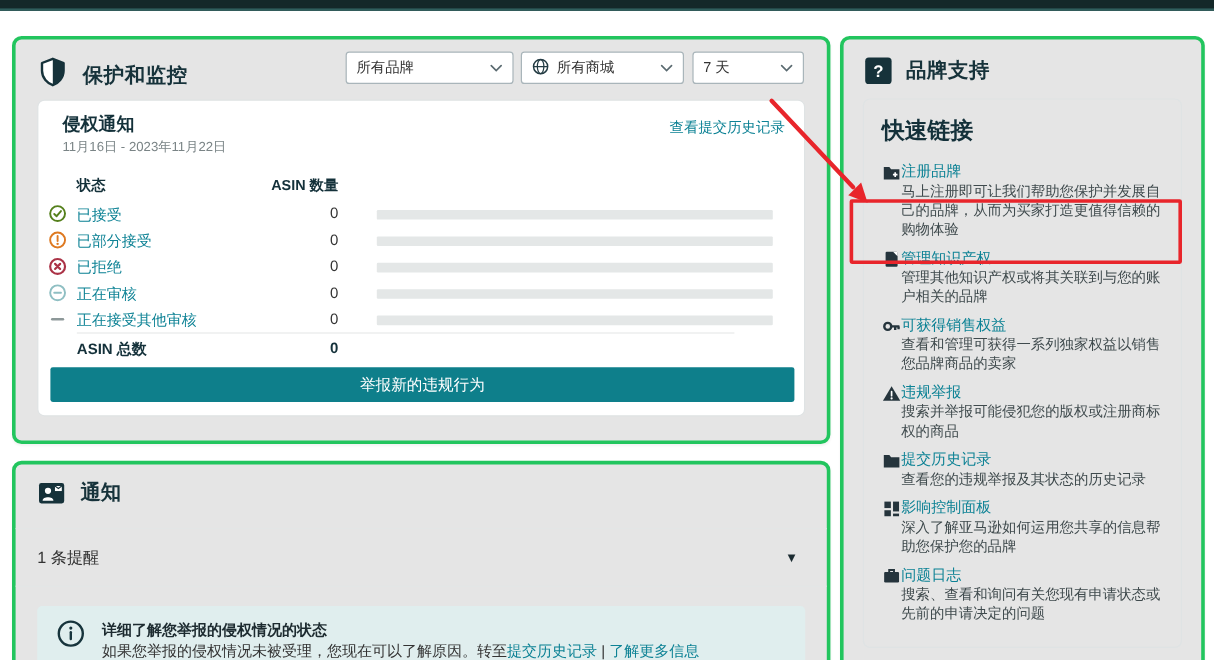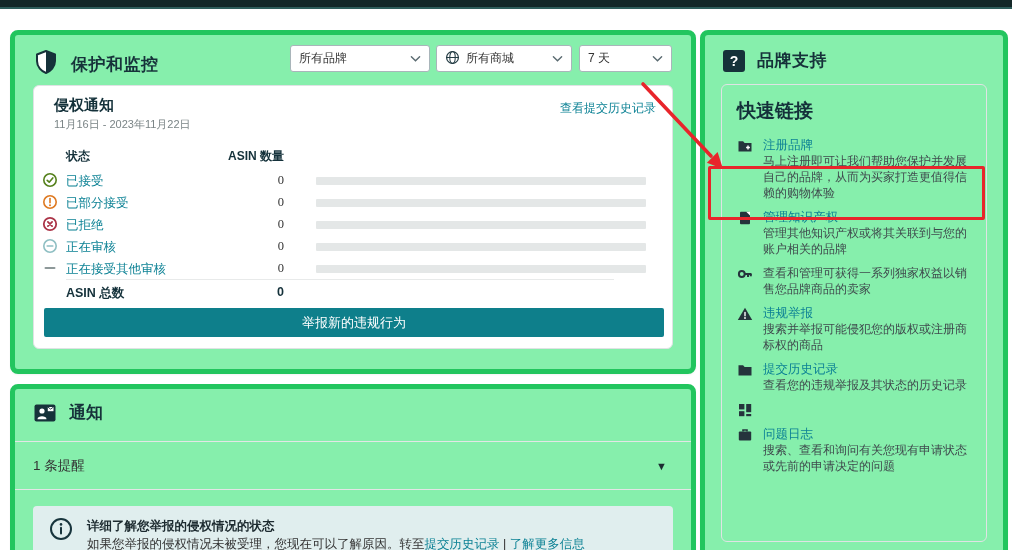--- a/index.html
+++ b/index.html
@@ -3,21 +3,21 @@
 <meta charset="utf-8">
 <style>
   html,body{margin:0;padding:0;}
   body{font-family:"Liberation Sans","DejaVu Sans",sans-serif;background:#fff;}
   .page{position:relative;width:1012px;height:550px;overflow:hidden;background:#fff;}
 
   
   .topbar{position:absolute;left:0;top:0;width:1012px;height:7px;background:#142829;border-bottom:2px solid #2f5e5c;}
 
   
-  .card{position:absolute;background:#86efac;border:5px solid #22c55e;border-radius:8px;box-shadow:0 1px 2px rgba(0,0,0,.05);}
+  .card{position:absolute;background:#e5e5e5;border:3px solid #22c55e;border-radius:8px;box-shadow:0 1px 2px rgba(0,0,0,.05);}
   .card-protect{left:10px;top:30px;width:676px;height:334px;}
   .card-notif{left:10px;top:384px;width:676px;height:190px;}
   .card-support{left:700px;top:30px;width:298px;height:540px;}
 
   .card-head{display:flex;align-items:center;gap:12px;padding:14px 18px 0 18px;}
   .card-head h1{margin:0;font-size:17px;font-weight:bold;color:#16323a;letter-spacing:.5px;}
 
   
   .select{position:absolute;top:10px;height:27px;border:1px solid #a9b5ba;border-radius:3px;background:#fff;
           display:flex;align-items:center;gap:6px;padding:0 8px;font-size:12px;color:#333;box-sizing:border-box;cursor:pointer;}
@@ -30,21 +30,21 @@
   
   .inner{position:absolute;border:1px solid #dfe3e4;border-radius:6px;background:#fff;box-sizing:border-box;}
   .notices{left:18px;top:50px;width:640px;height:264px;}
   .n-title{position:absolute;left:20px;top:10px;font-size:15px;font-weight:bold;color:#14313a;}
   .n-date{position:absolute;left:20px;top:31px;font-size:11px;color:#7a8486;}
   .n-history{position:absolute;right:16px;top:14px;font-size:12px;color:#0d8295;text-decoration:none;cursor:pointer;}
   .thead{position:absolute;left:0;top:62px;width:100%;font-size:12px;font-weight:bold;color:#14313a;}
   .thead .col-status{position:absolute;left:32px;}
   .thead .col-count{position:absolute;left:170px;width:80px;text-align:right;}
   .rows{position:absolute;left:0;top:84px;width:100%;}
-  .srow{position:relative;height:22px;font-family:Liberation Serif, serif;}
+  .srow{position:relative;height:22px;}
   .sicon{position:absolute;left:8px;top:2px;width:16px;height:16px;}
   .slabel{position:absolute;left:32px;top:3px;font-size:12.5px;color:#0d8295;text-decoration:none;cursor:pointer;}
   .scount{position:absolute;left:170px;top:3px;width:80px;text-align:right;font-size:12.5px;color:#333;}
   .sbar{position:absolute;left:282px;top:7px;width:330px;height:8px;background:#e4e7e7;border-radius:1px;}
   .total-divider{position:absolute;left:32px;top:193px;width:548px;height:1px;background:#e8eaea;}
   .trow{position:absolute;left:0;top:199px;width:100%;font-size:12.5px;font-weight:bold;color:#14313a;}
   .trow .tlabel{position:absolute;left:32px;}
   .trow .tcount{position:absolute;left:170px;width:80px;text-align:right;}
   .report-btn{position:absolute;left:10px;top:222px;width:620px;height:29px;background:#0e7f8b;color:#fff;
               border:none;border-radius:2px;font-size:13px;font-family:inherit;cursor:pointer;}
@@ -56,21 +56,21 @@
   .alert-row .alabel{font-size:13.5px;color:#333;}
   .alert-row .caret{position:absolute;right:24px;font-size:11px;color:#1b2b31;}
   .info-box{margin:16px 18px;background:#e0eeee;border-radius:4px;padding:11px 16px;display:flex;gap:14px;align-items:flex-start;}
   .info-text{font-size:12.5px;color:#333;line-height:1.45;}
   .info-title{font-weight:bold;color:#1d2b30;}
   .ilink{color:#0d8295;text-decoration:none;cursor:pointer;}
 
   
   .support-inner{margin:12px 16px 0 16px;border:1px solid #dfe3e4;border-radius:6px;padding:13px 15px;height:430px;}
   .ql-title{font-size:19px;font-weight:bold;color:#14313a;margin:0 0 13px 0;}
-  .ql-item{display:flex;gap:10px;margin-bottom:8px;}
+  .ql-item{display:flex;margin-bottom:8px;}
   .ql-icon{width:16px;height:16px;flex:0 0 16px;margin-top:1px;color:#25343c;}
   .ql-label{font-size:12.5px;color:#0d8295;text-decoration:none;cursor:pointer;line-height:16px;display:block;}
   .ql-desc{margin:0;font-size:12px;color:#3f4a4d;line-height:16px;}
 
   .help-square{width:22px;height:22px;border-radius:3px;background:#16323a;color:#fff;font-weight:bold;
                font-size:14px;display:flex;align-items:center;justify-content:center;}
 
   
   .hl-box{position:absolute;left:708px;top:166px;width:271px;height:48px;border:3px solid #e8252b;border-radius:2px;pointer-events:none;z-index:50;}
   .arrow-svg{position:absolute;left:0;top:0;pointer-events:none;z-index:51;}
@@ -327,20 +327,21 @@
               <a class="ql-label">管理知识产权</a>
               <p class="ql-desc">管理其他知识产权或将其关联到与您的账户相关的品牌</p>
             </div>
           </div>
 
           <div class="ql-item">
             <svg class="ql-icon" viewBox="0 0 16 16">
               <use href="#key-icon"></use>
             </svg>
             <div>
+              <a class="ql-label">可获得销售权益</a>
               <p class="ql-desc">查看和管理可获得一系列独家权益以销售您品牌商品的卖家</p>
             </div>
           </div>
 
           <div class="ql-item">
             <svg class="ql-icon" viewBox="0 0 16 16">
               <use href="#warning-triangle-icon"></use>
             </svg>
             <div>
               <a class="ql-label">违规举报</a>
@@ -355,20 +356,24 @@
             <div>
               <a class="ql-label">提交历史记录</a>
               <p class="ql-desc">查看您的违规举报及其状态的历史记录</p>
             </div>
           </div>
 
           <div class="ql-item">
             <svg class="ql-icon" viewBox="0 0 16 16">
               <use href="#grid-icon"></use>
             </svg>
+            <div>
+              <a class="ql-label">影响控制面板</a>
+              <p class="ql-desc">深入了解亚马逊如何运用您共享的信息帮助您保护您的品牌</p>
+            </div>
           </div>
 
 
           <div class="ql-item">
             <svg class="ql-icon" viewBox="0 0 16 16">
               <use href="#briefcase-icon"></use>
             </svg>
             <div>
               <a class="ql-label">问题日志</a>
               <p class="ql-desc">搜索、查看和询问有关您现有申请状态或先前的申请决定的问题</p>

